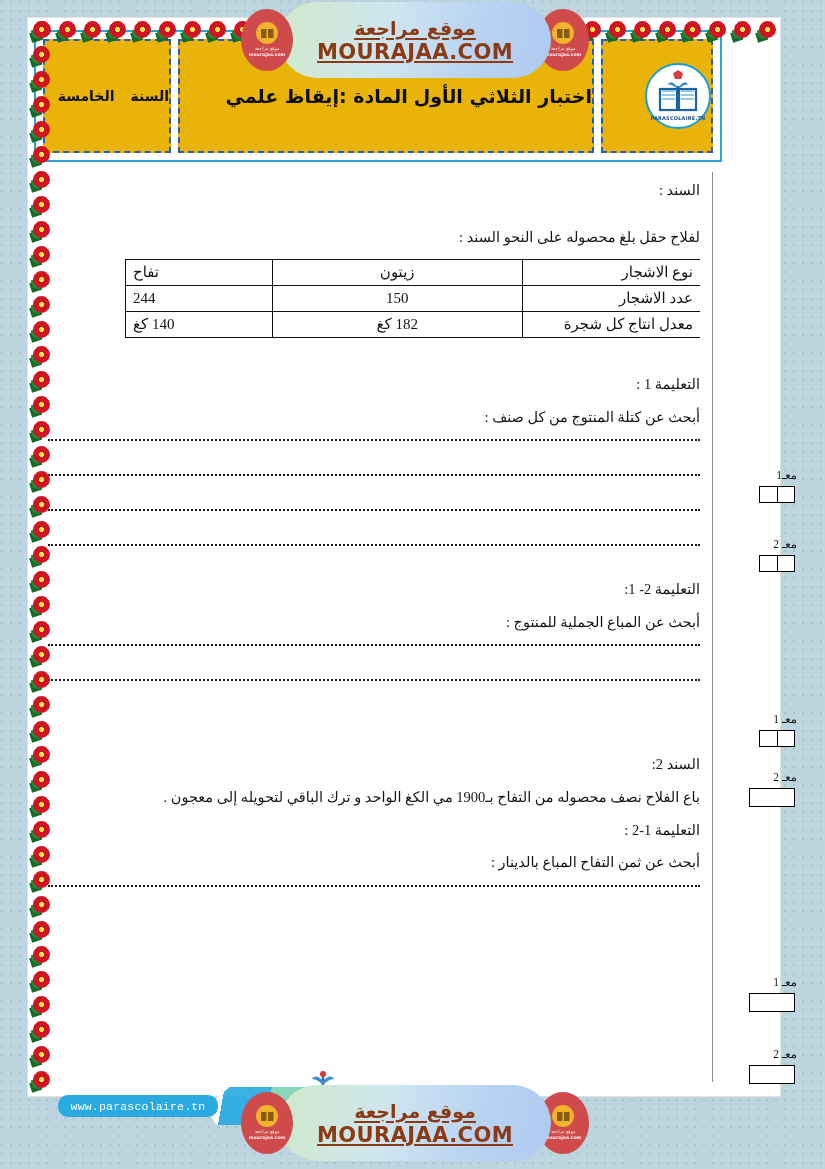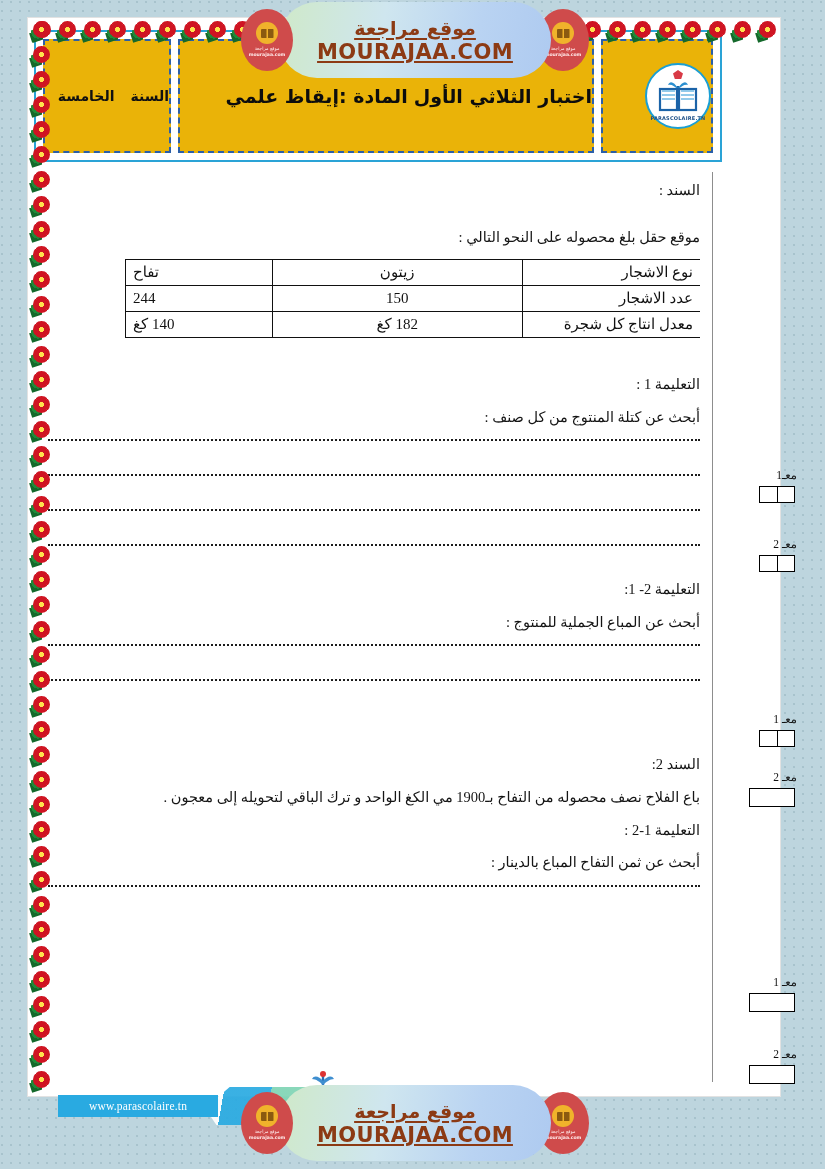--- a/index.html
+++ b/index.html
@@ -223,26 +223,27 @@
   .score-box.single { width: 46px; height: 19px; }
 
   
   .psc-bar {
     position: absolute;
     left: 58px; bottom: 52px;
     height: 22px;
     width: 160px;
     background: #29aae1;
     color: #ffffff;
-    font-family: Liberation Serif, serif;
+    font-family: Liberation Mono, monospace;
     font-size: 11.5px;
     letter-spacing: .2px;
     display: flex; align-items: center; justify-content: center;
     direction: ltr;
     z-index: 4;
+    border-radius: 10px;
   }
   .psc-swoosh {
     position: absolute;
     left: 205px; bottom: 44px;
     width: 190px; height: 38px;
     background: linear-gradient(100deg, #ffffff 0 10%, #29aae1 10% 34%, #7fd4b4 34% 72%, #9fe0c6 72% 100%);
     clip-path: polygon(0 55%, 13% 0, 100% 0, 100% 100%, 6% 100%);
     opacity: .92;
     z-index: 3;
   }
@@ -446,21 +447,21 @@
   </div>
 
   <div class="vrule"></div>
 
   <div class="body-col">
 
     <div class="lbl">السند :</div>
 
     <div class="spacer-sm"></div>
 
-    <div class="para">موقع حقل بلغ محصوله على النحو التالي :</div>
+    <div class="para">لفلاح حقل بلغ محصوله على النحو السند :</div>
 
     <table class="crop-table">
       <tbody id="crop-tbody">
           <tr>
             <td class="c-label">نوع الاشجار</td>
             <td class="c-olive">زيتون</td>
             <td class="c-apple">تفاح</td>
           </tr>
           <tr>
             <td class="c-label">عدد الاشجار</td>

